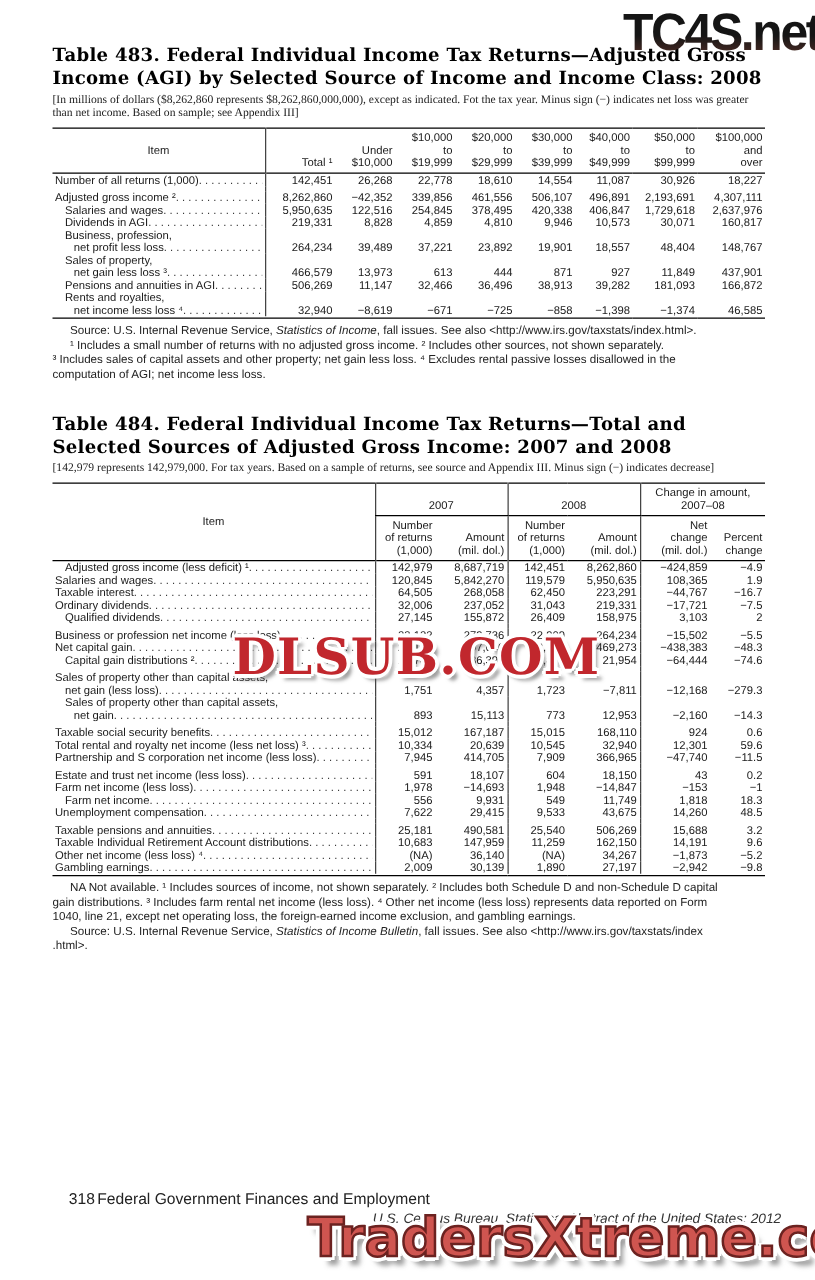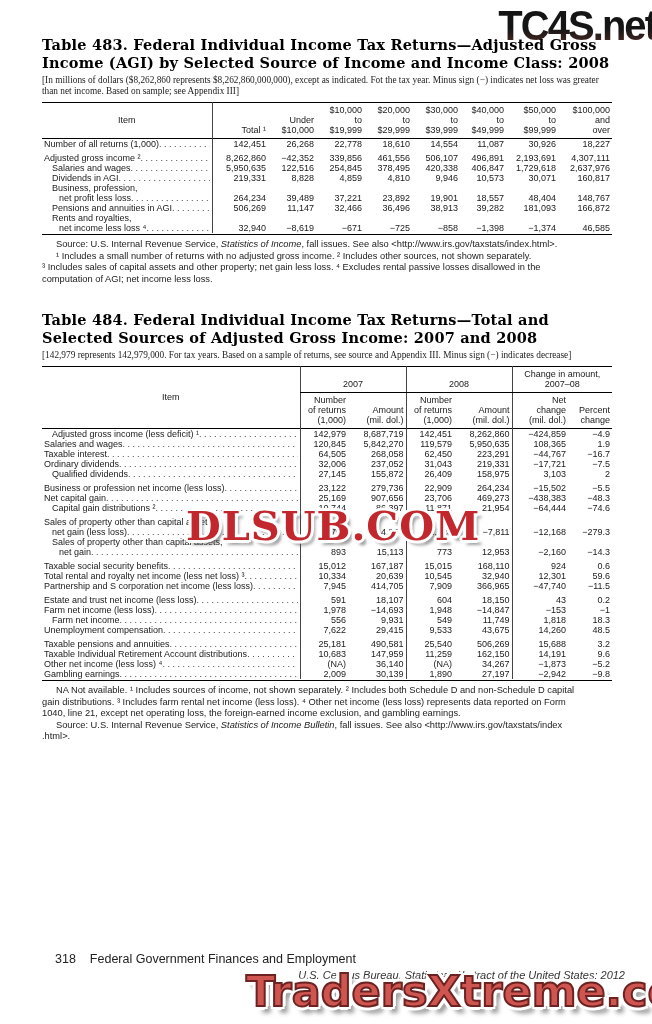--- a/index.html
+++ b/index.html
@@ -36,21 +36,21 @@
 
   .footnotes{font-size:9.3px;line-height:11.5px;margin-top:4px;color:#222;}
   .footnotes p{margin:0;white-space:pre-line;}
   .fn-ind{text-indent:14px;}
   .src em{font-style:italic;}
 
   .sect-gap{height:26px;}
 
   
   .footer-line{position:absolute;left:55px;top:952px;font-size:12.5px;color:#222;}
-  .footer-line .pgnum{margin-right:14px;}
+  .footer-line .pgnum{margin-right:2px;}
   .census-line{position:absolute;left:0;top:969px;width:625px;text-align:right;
                font-size:11px;color:#333;font-style:italic;}
 
   
   .wm{position:absolute;font-weight:bold;pointer-events:none;}
   #wm-top{top:2px;right:-4px;font-size:42px;letter-spacing:-2px;
           font-family:"Liberation Sans",sans-serif;
           transform:scaleX(.95);transform-origin:100% 0;
           background:linear-gradient(#151515 55%,#3a2420 78%,#9c6a5c 100%);
           -webkit-background-clip:text;background-clip:text;color:transparent;}
@@ -203,20 +203,37 @@
             <td class="num">39,489</td>
             <td class="num">37,221</td>
             <td class="num">23,892</td>
             <td class="num">19,901</td>
             <td class="num">18,557</td>
             <td class="num">48,404</td>
             <td class="num">148,767</td>
           </tr>
           <tr>
             <td class="lblcell">
+              <div class="ind1">Sales of property,</div>
+              <div class="lbl ind2">
+                <span class="txt">net gain less loss ³</span>
+                <span class="dots"></span>
+              </div>
+            </td>
+            <td class="num vl">466,579</td>
+            <td class="num">13,973</td>
+            <td class="num">613</td>
+            <td class="num">444</td>
+            <td class="num">871</td>
+            <td class="num">927</td>
+            <td class="num">11,849</td>
+            <td class="num">437,901</td>
+          </tr>
+          <tr>
+            <td class="lblcell">
               <div class="lbl ind1">
                 <span class="txt">Pensions and annuities in AGI</span>
                 <span class="dots"></span>
               </div>
             </td>
             <td class="num vl">506,269</td>
             <td class="num">11,147</td>
             <td class="num">32,466</td>
             <td class="num">36,496</td>
             <td class="num">38,913</td>

